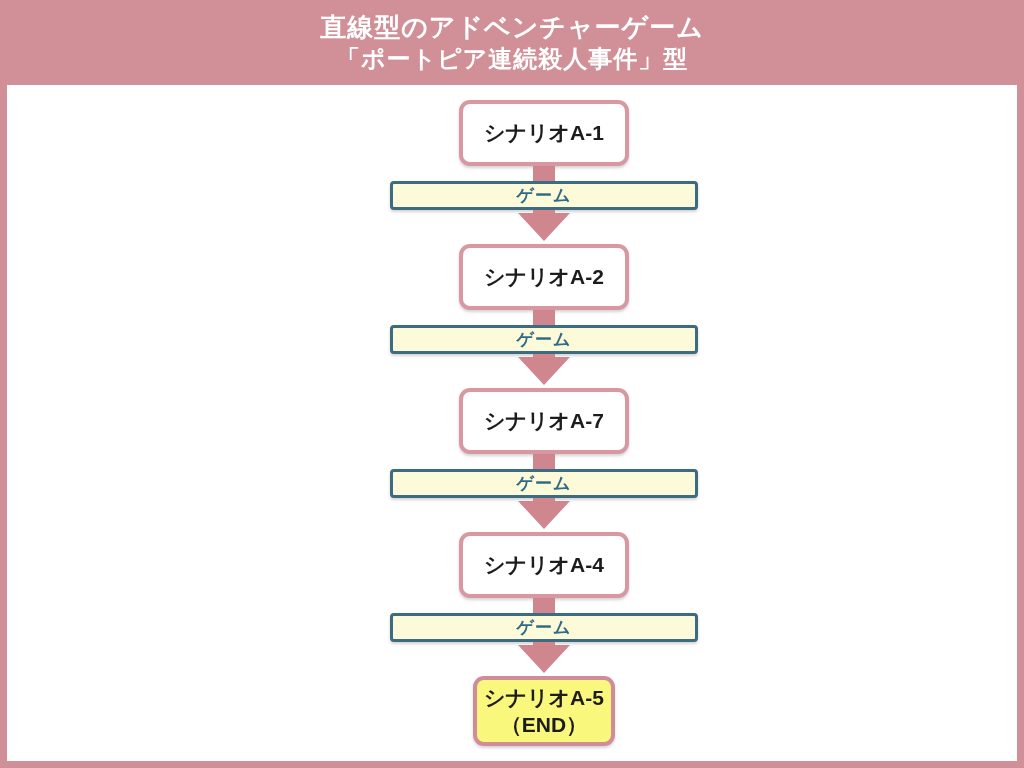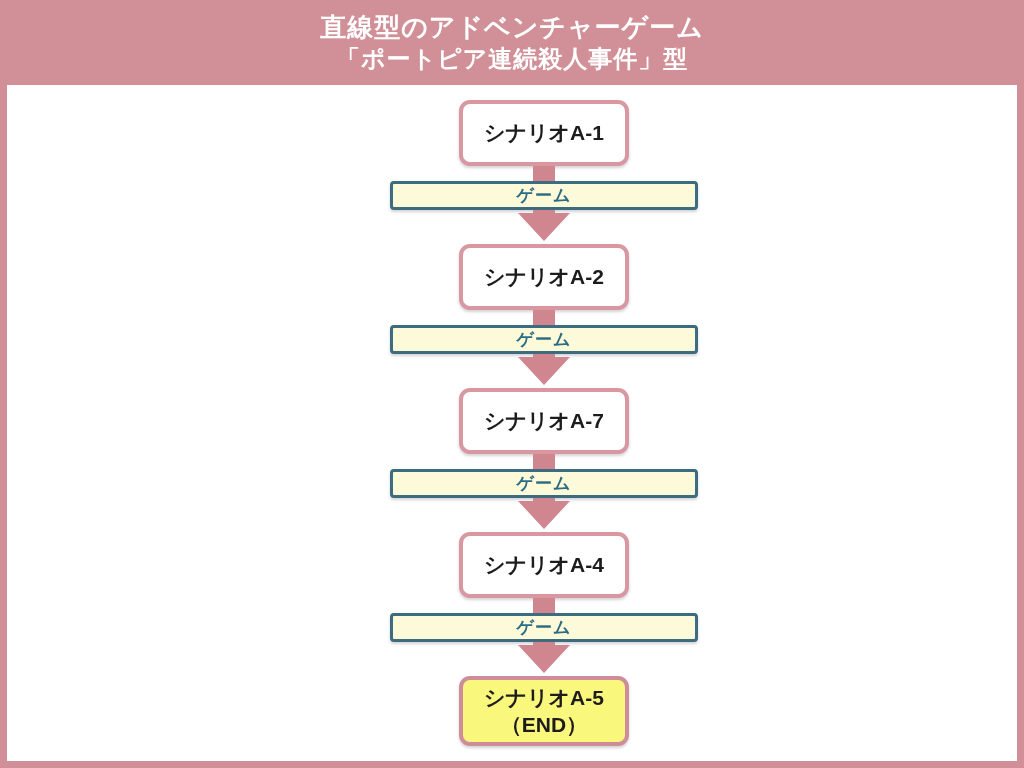--- a/index.html
+++ b/index.html
@@ -57,21 +57,21 @@
     letter-spacing:1px;
     box-shadow:0 2px 3px rgba(110,110,110,0.30);
   }
   .arrowhead{
     width:0;height:0;
     border-left:26px solid transparent;
     border-right:26px solid transparent;
     border-top:28px solid var(--arrow-pink);
   }
   .endbox{
-    width:170px;height:70px;
+    width:142px;height:70px;
     background:var(--end-fill);
     border:4px solid var(--end-border);
     border-radius:11px;
     display:flex;flex-direction:column;align-items:center;justify-content:center;
     font-size:21px;font-weight:bold;color:var(--ink);
     line-height:27px;
     box-shadow:0 2px 3px rgba(110,110,110,0.30);
   }
 </style>
 </head>

